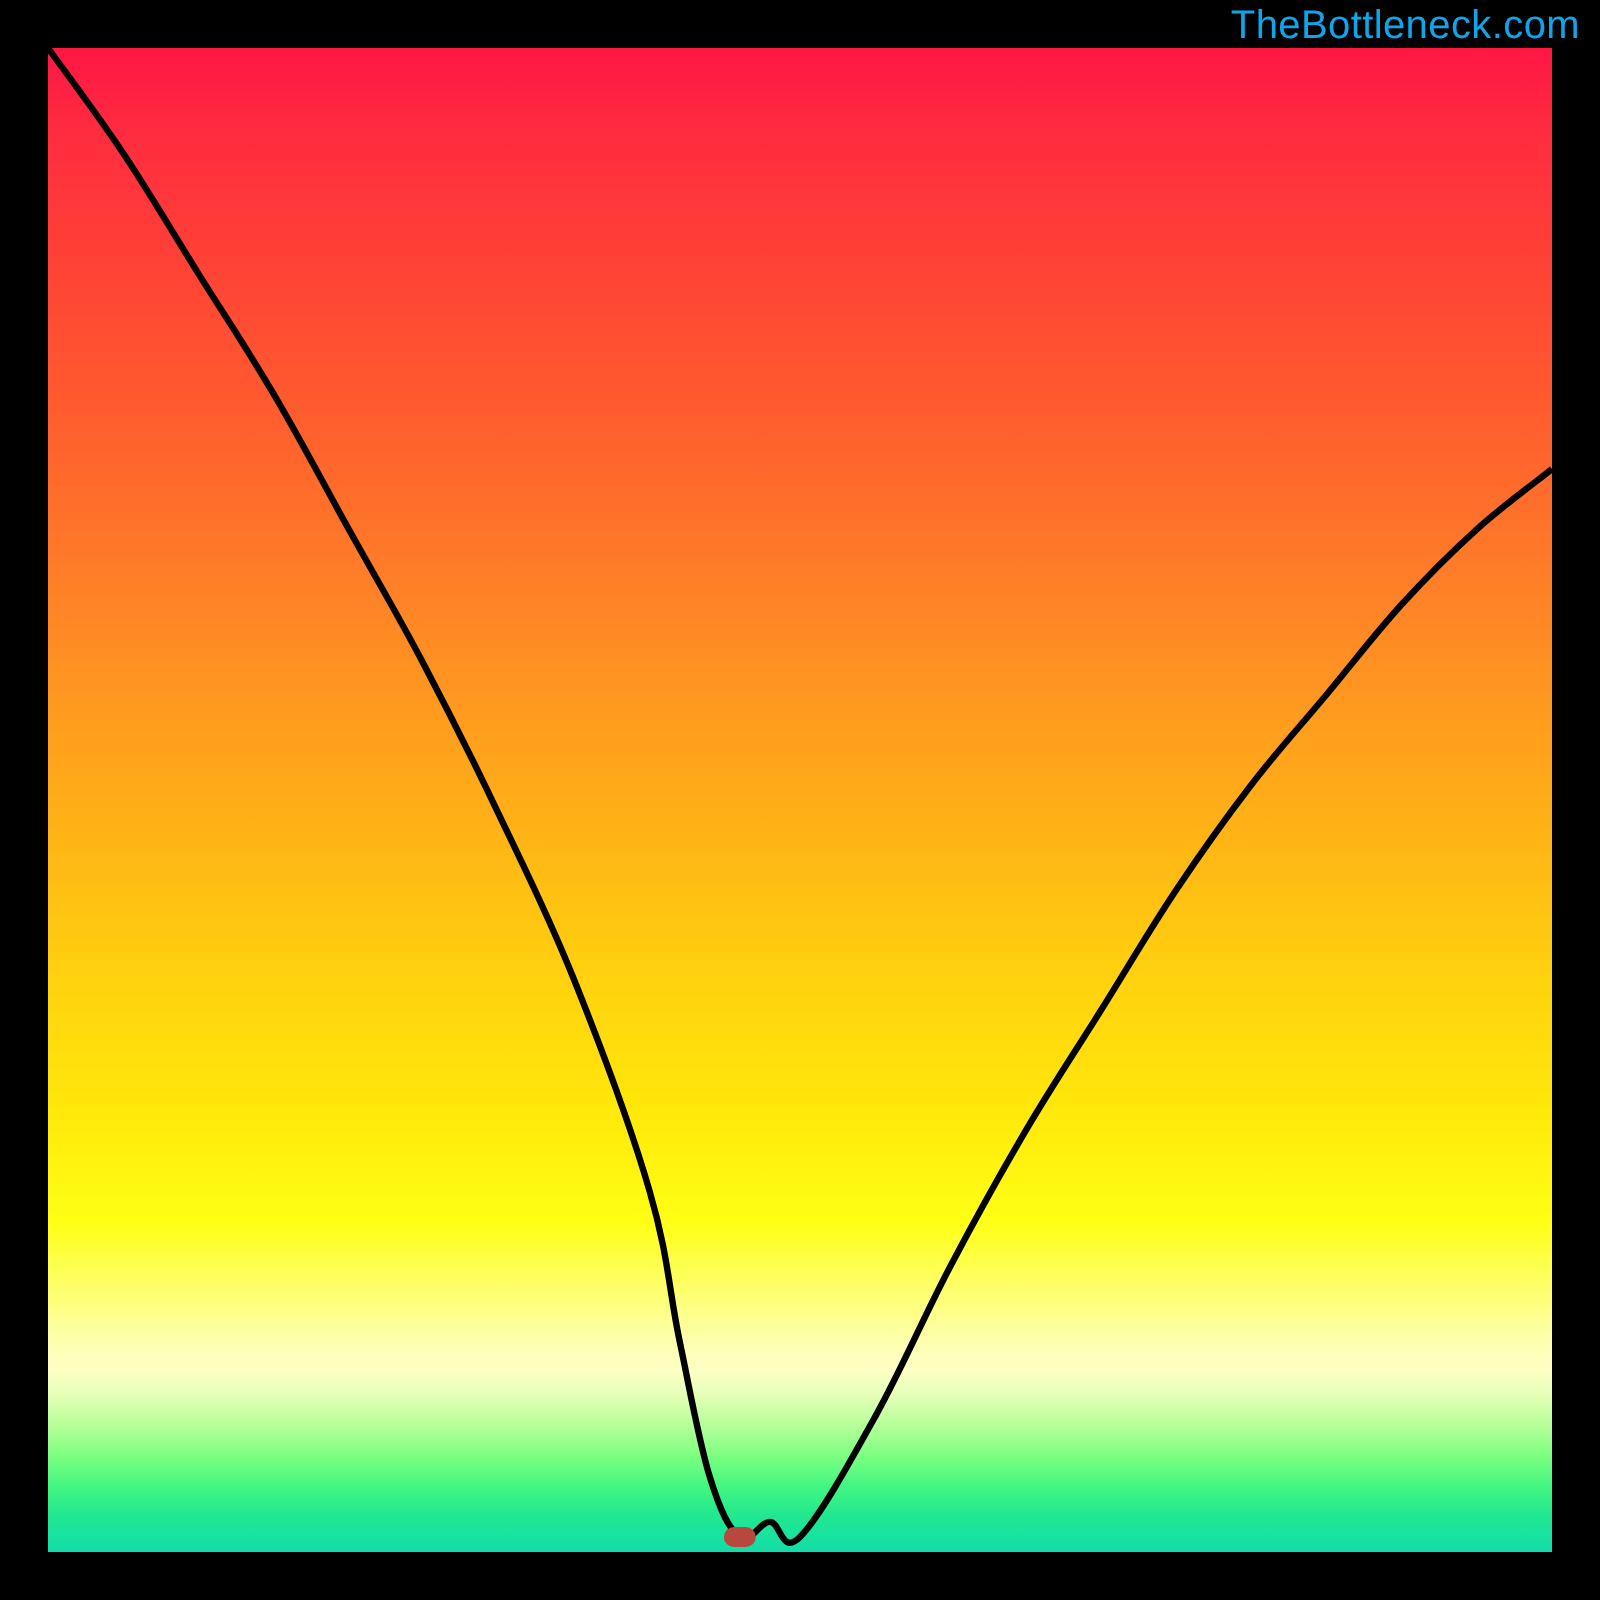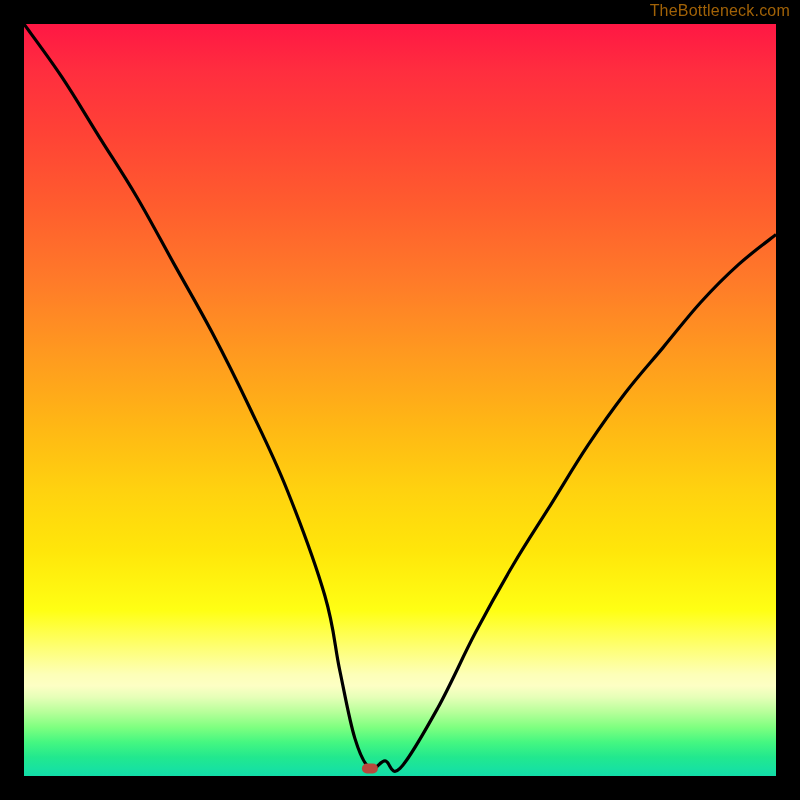--- a/index.html
+++ b/index.html
@@ -14,22 +14,22 @@
   .frame {
     position: relative;
     width: 800px;
     height: 800px;
     background: #000;
   }
   .watermark {
     position: absolute;
     top: 2px;
     right: 10px;
-    color: #a16207;
-    font-size: 16px;
+    color: #0ea5e9;
+    font-size: 20px;
     font-weight: 500;
     z-index: 5;
     letter-spacing: 0.2px;
   }
   .plot {
     position: absolute;
     left: 24px;
     top: 24px;
     width: 752px;
     height: 752px;

